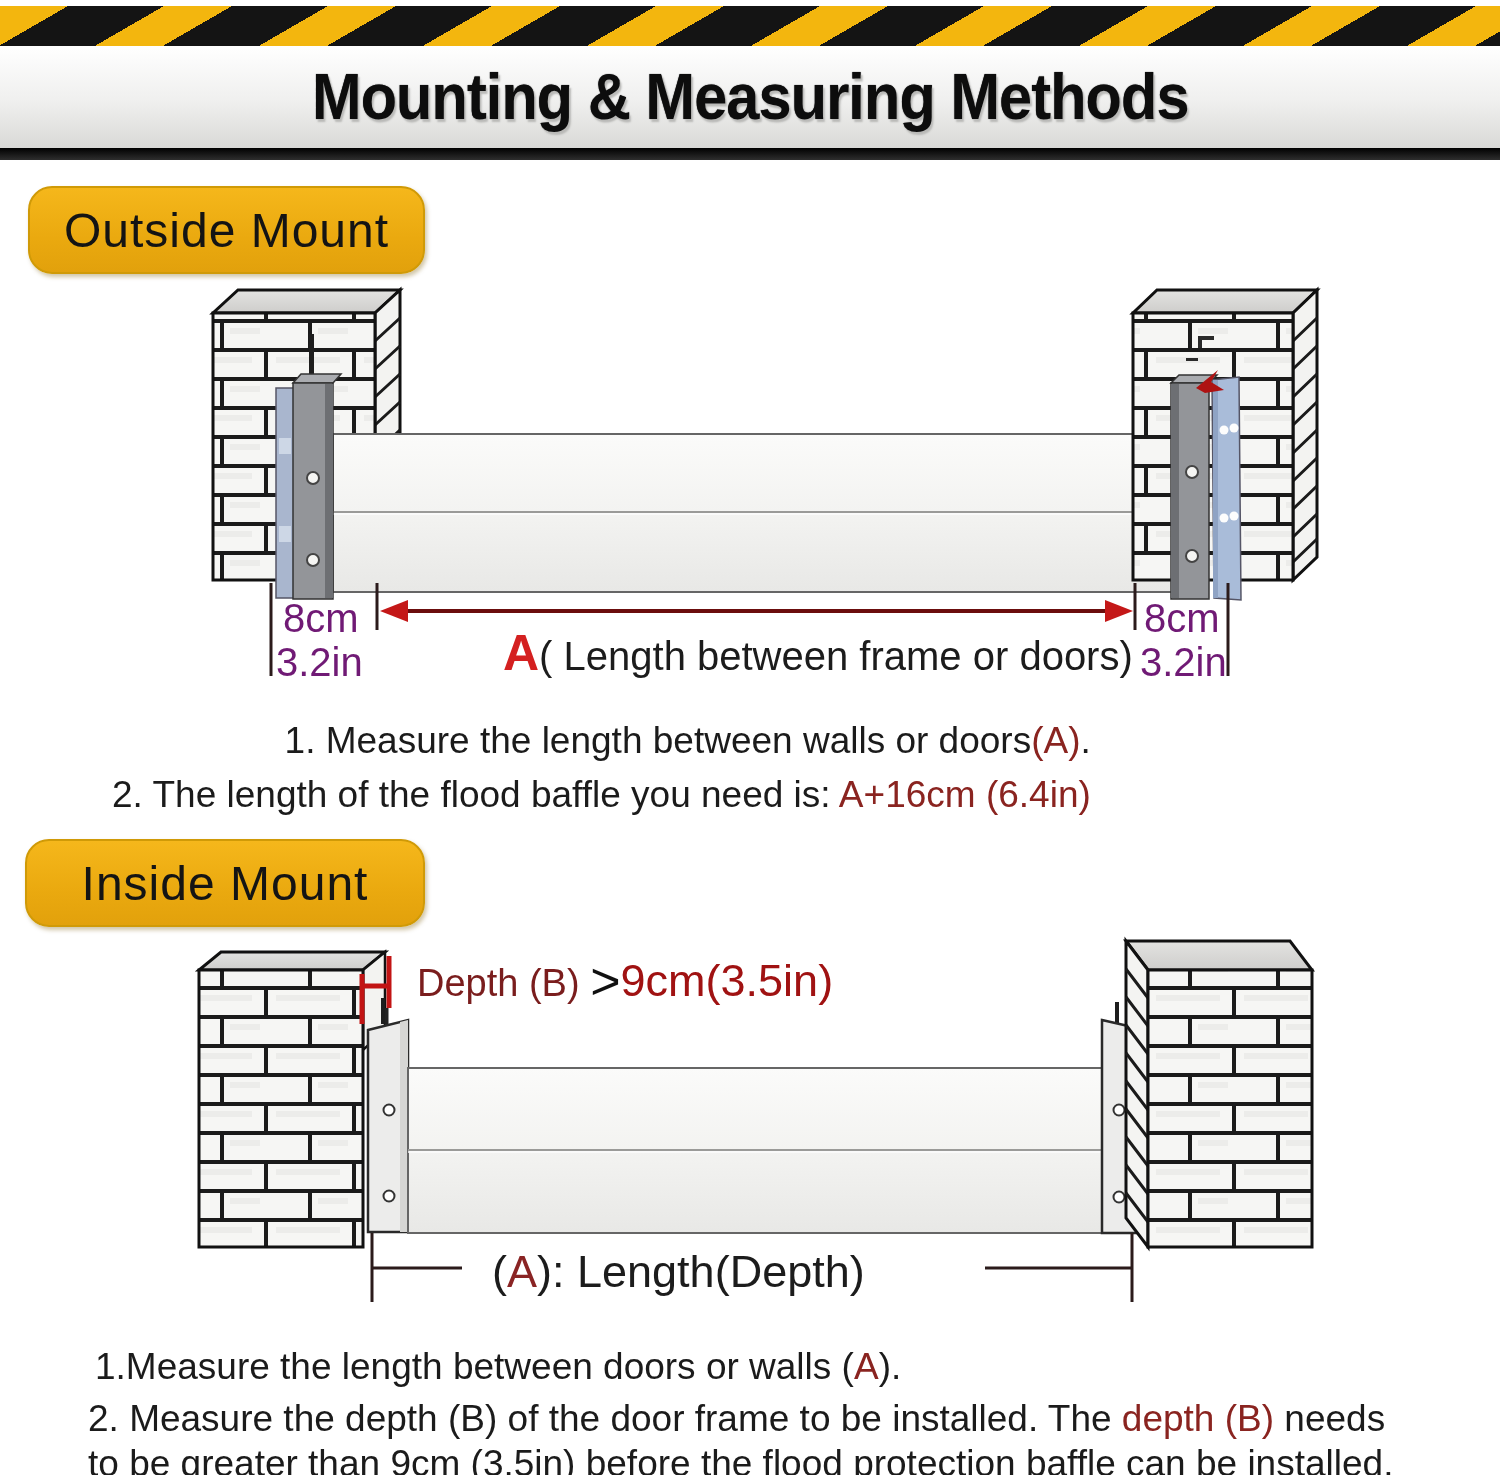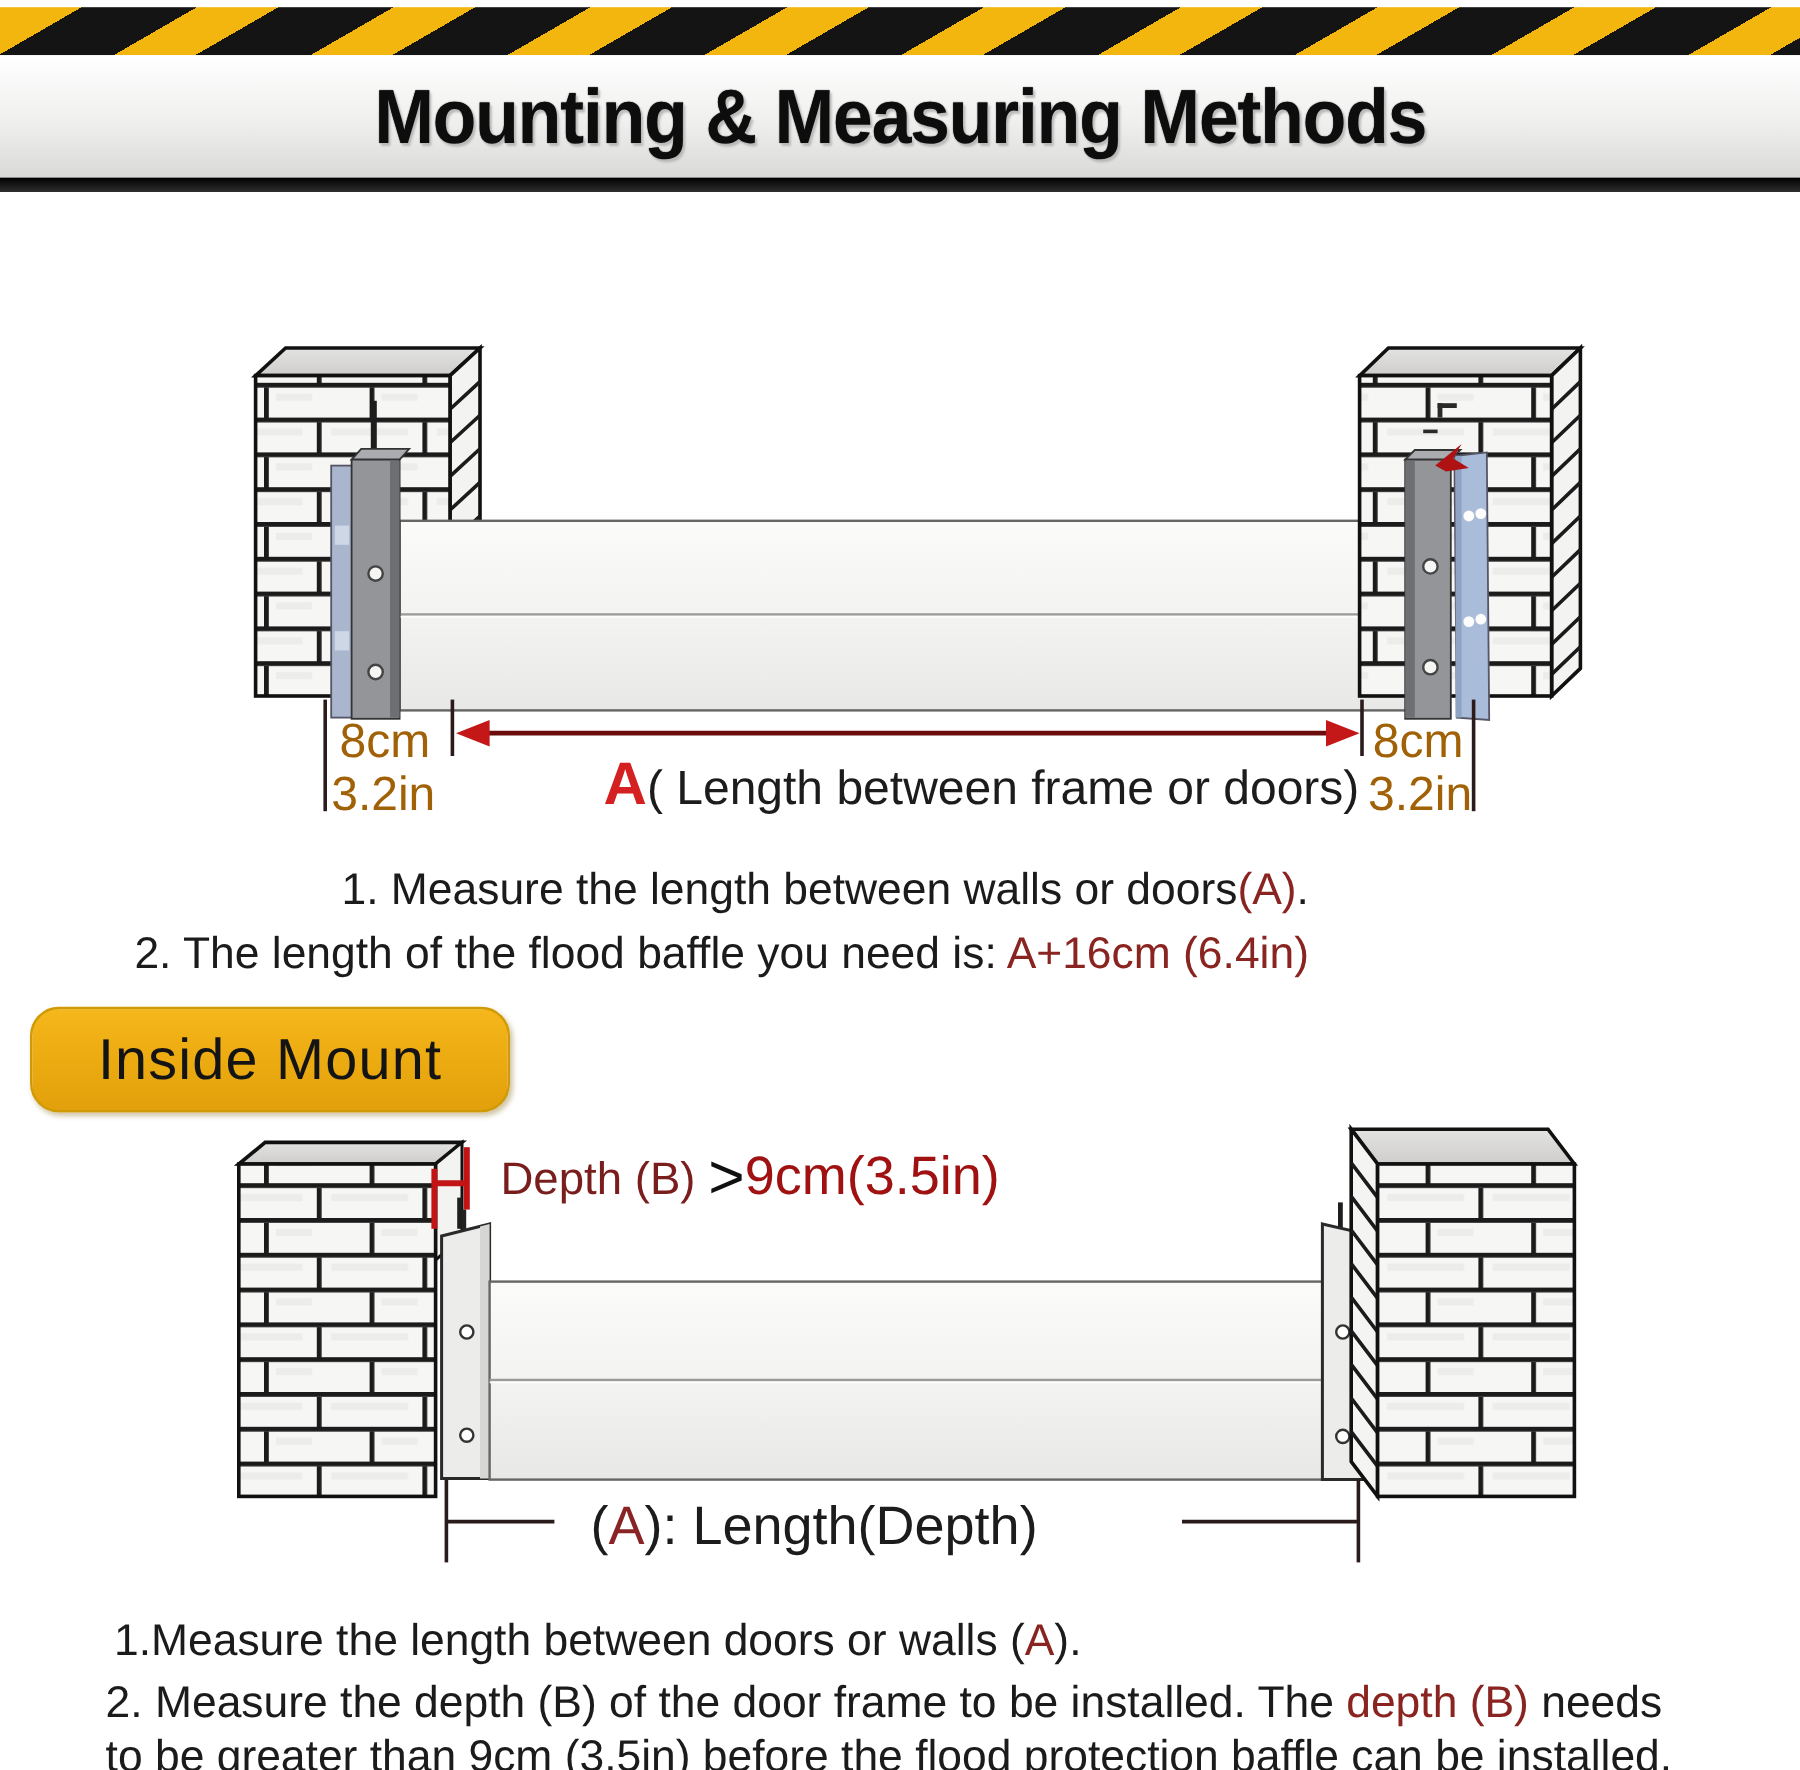--- a/index.html
+++ b/index.html
@@ -31,21 +31,21 @@
     background:linear-gradient(180deg,#f5b71b 0%,#eaa90f 60%,#e2a10c 100%);
     border:2px solid #d09a07;border-radius:24px;
     box-shadow:2px 3px 4px rgba(120,90,0,.35);
     font-size:48px;color:#141414;letter-spacing:1px;white-space:nowrap;
   }
   .badge-outside{left:28px;top:186px;width:393px;height:84px;}
   .badge-inside{left:25px;top:839px;width:396px;height:84px;}
   
   #diagram{position:absolute;left:0;top:0;}
   
-  .dim{position:absolute;font-size:40px;color:#a16207;white-space:nowrap;}
+  .dim{position:absolute;font-size:40px;color:#701a75;white-space:nowrap;}
   .span-label{position:absolute;left:503px;top:624px;white-space:nowrap;}
   .span-label .bigA{font-size:50px;font-weight:bold;color:#d42020;}
   .span-label .rest{font-size:40px;color:#1c1c1c;}
   .steps{position:absolute;font-size:37px;color:#1b1b1b;line-height:54px;white-space:nowrap;text-align:right;}
   .redtxt{color:#8a2420;}
   .depth-label{position:absolute;left:393px;top:948px;white-space:nowrap;margin-left:24px;}
   .depth-label .d1{font-size:38px;color:#7a1d1d;}
   .depth-label .d2{font-size:52px;color:#101010;position:relative;top:3px;}
   .depth-label .d3{font-size:45px;color:#a01212;}
   .len-label{position:absolute;left:492px;top:1246px;white-space:nowrap;font-size:45px;color:#1c1c1c;}
@@ -57,20 +57,23 @@
 <body>
 
 <div id="page">
 
   <div class="hazard"></div>
   <div class="titlebar">
     <div class="page-title">Mounting &amp; Measuring Methods</div>
   </div>
   <div class="blackbar"></div>
 
+  <div class="badge badge-outside">
+    <span>Outside Mount</span>
+  </div>
   <div class="badge badge-inside">
     <span>Inside Mount</span>
   </div>
 
   <svg id="diagram" width="1500" height="1475" viewBox="0 0 1500 1475">
     <defs>
       <pattern id="brick" width="88" height="58" patternUnits="userSpaceOnUse">
         <rect width="88" height="58" fill="#f6f6f4"></rect>
         <rect x="0" y="0" width="88" height="4" fill="#1b1b1b"></rect>
         <rect x="0" y="29" width="88" height="4" fill="#1b1b1b"></rect>

